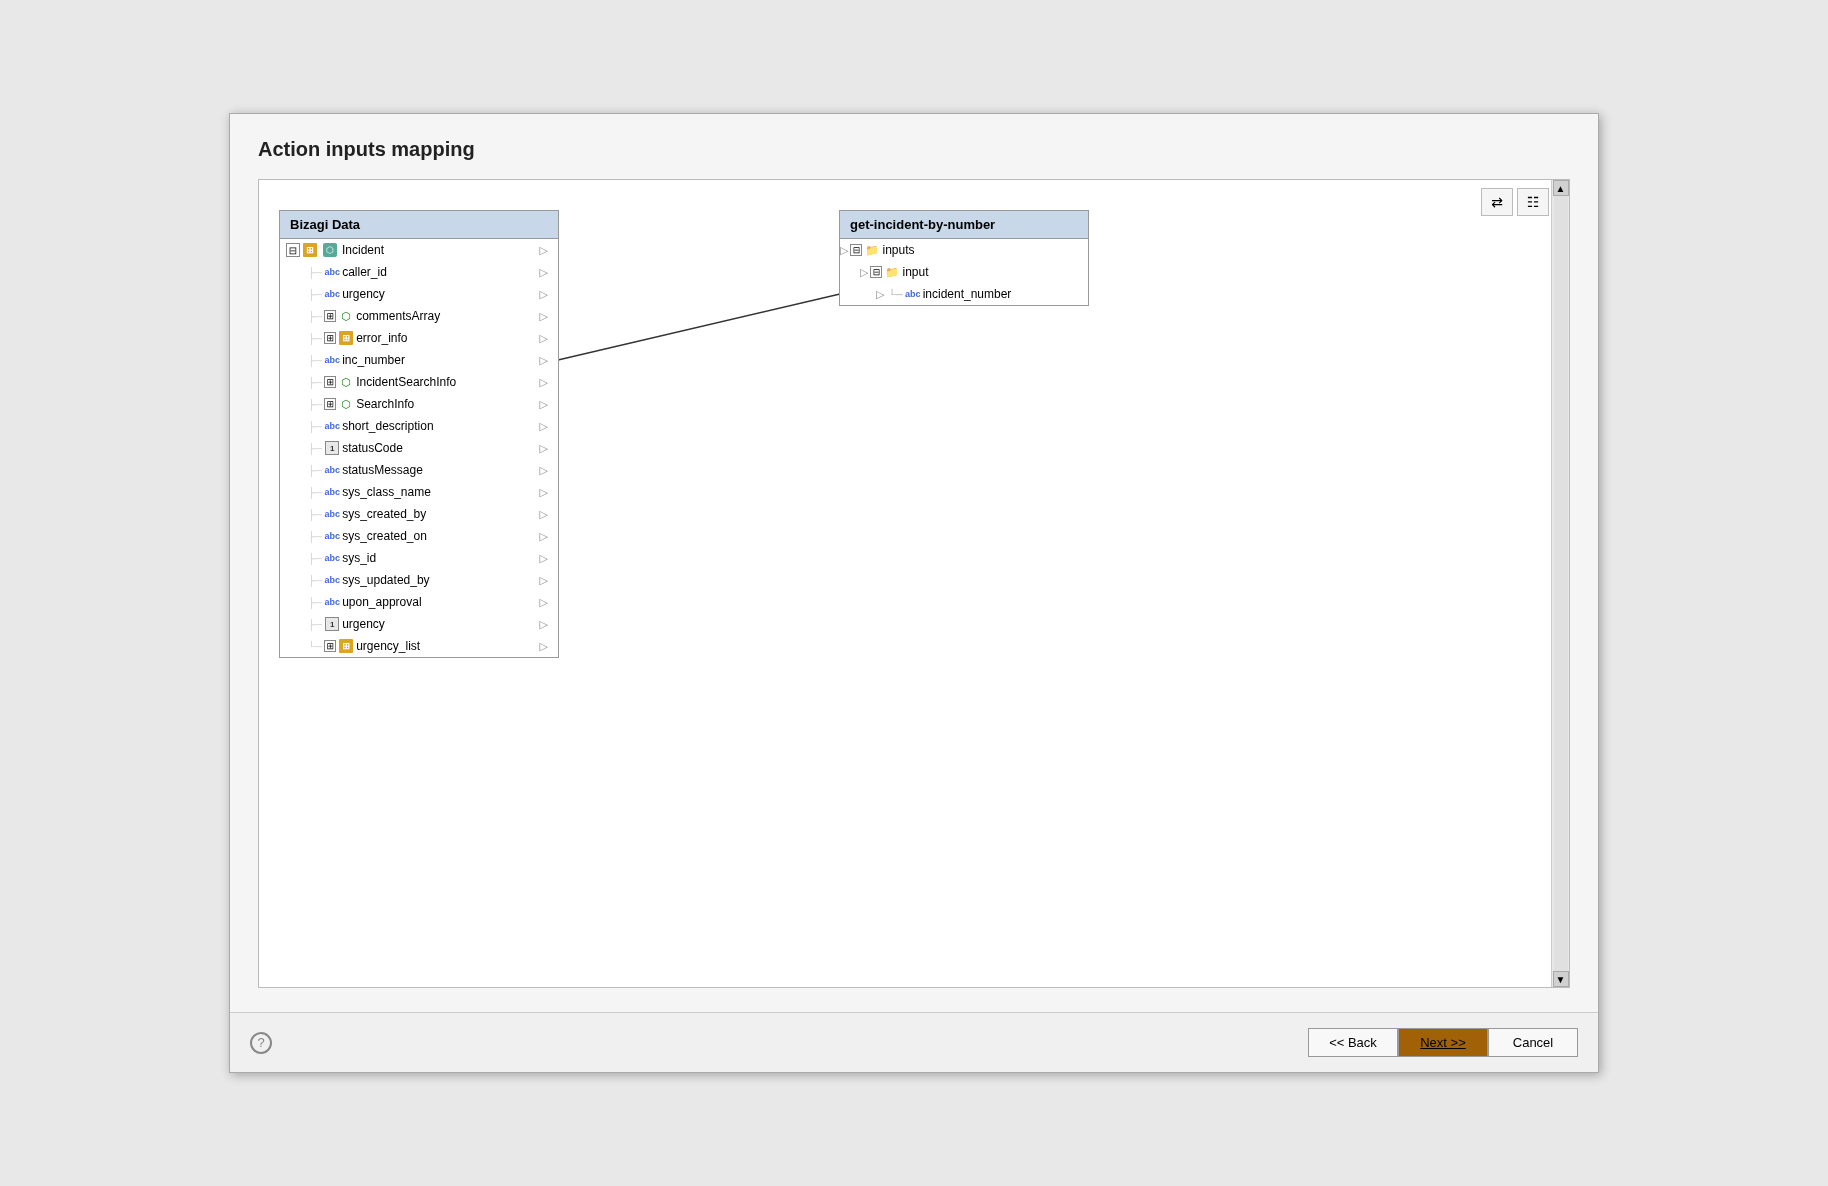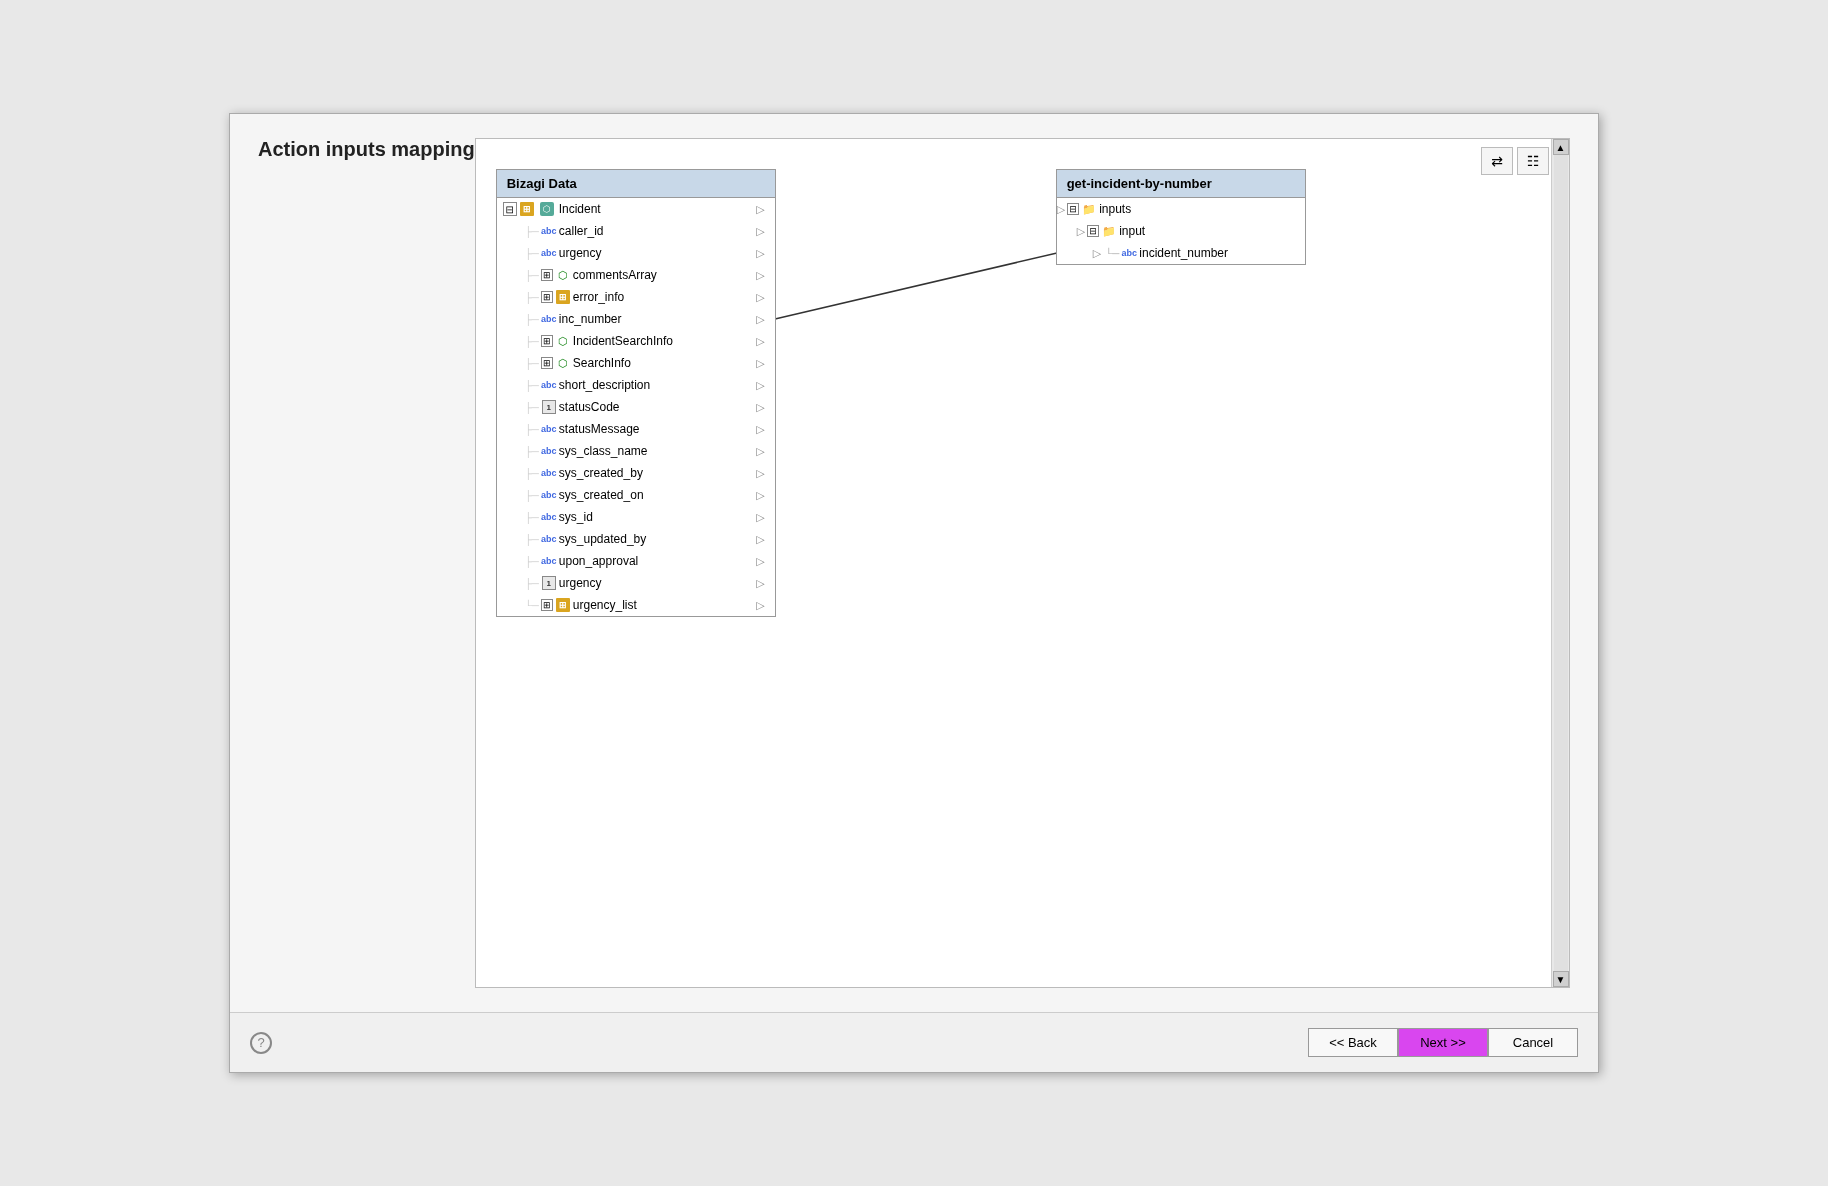--- a/index.html
+++ b/index.html
@@ -71,21 +71,21 @@
       transform: rotate(45deg);
       flex-shrink: 0;
     }
     .sidebar-item.active {
       color: #000;
     }
     .main-content {
       flex: 1;
       padding: 24px 28px;
       display: flex;
-      flex-direction: row;
+      flex-direction: column;
       overflow: hidden;
     }
     .page-title {
       font-size: 20px;
       font-weight: bold;
       color: #222;
       margin-bottom: 18px;
     }
     .mapping-area {
       flex: 1;
@@ -267,21 +267,22 @@
     }
     .footer-btn {
       padding: 6px 20px;
       border: 1px solid #999;
       background: #f8f8f8;
       cursor: pointer;
       font-size: 13px;
       min-width: 90px;
     }
     .footer-btn.primary {
-      background: #d946ef;
+      background: #a16207;
+      text-decoration: underline;
     }
   </style>
 </head>
 <body>
 
 <div class="dialog">
 
 
   <div class="content-area">
 

